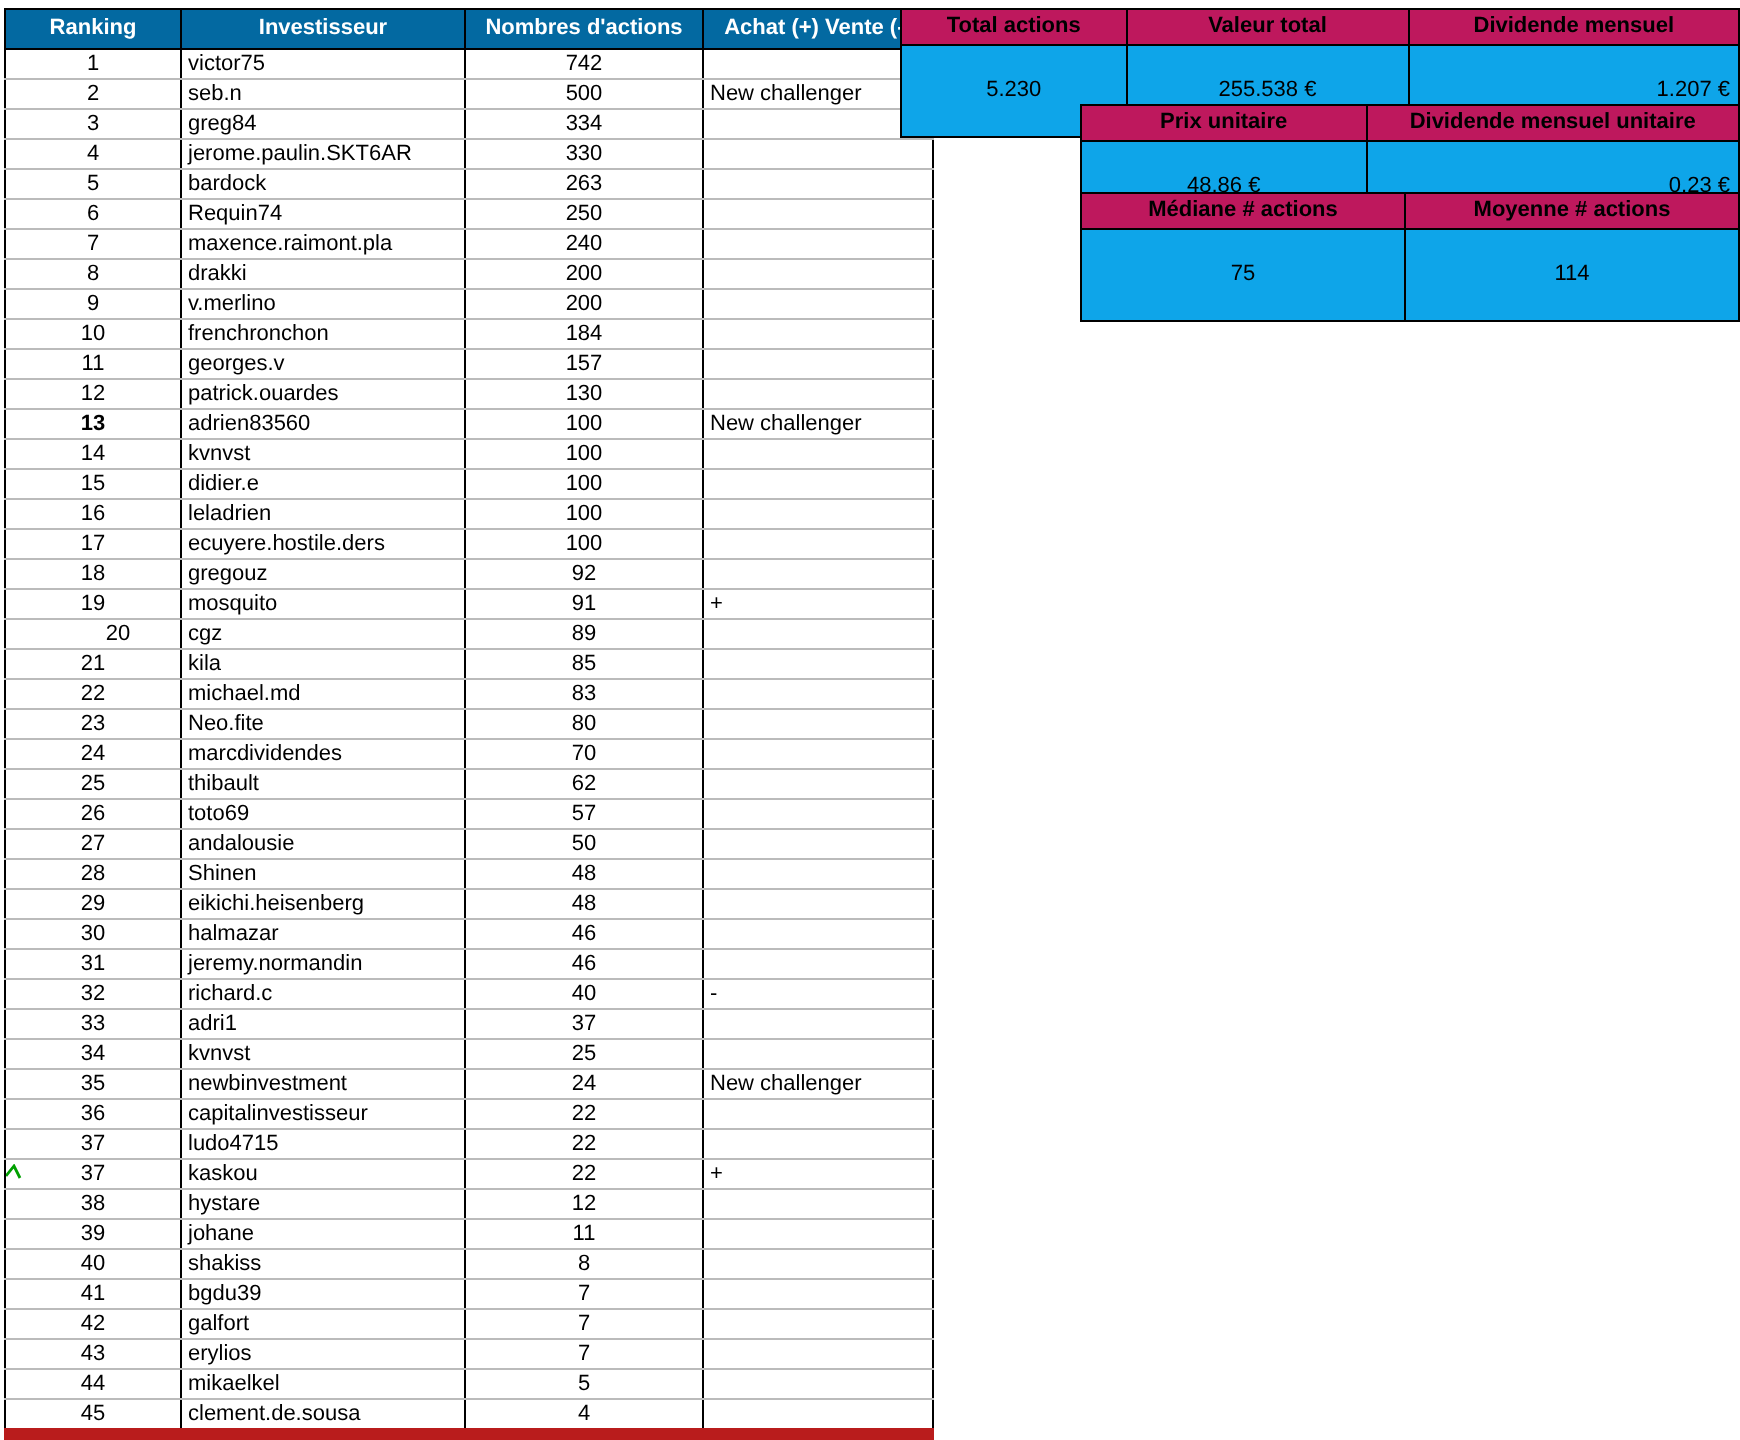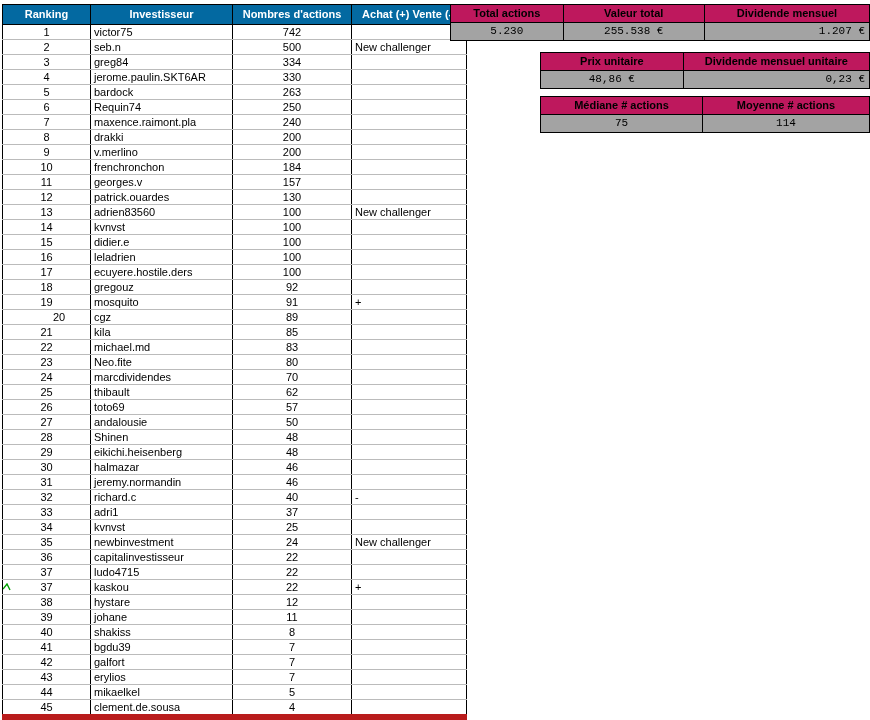--- a/index.html
+++ b/index.html
@@ -80,23 +80,22 @@
     border: 1px solid #000000;
     height: 15px;
     line-height: 13px;
     padding: 1px 3px;
   }
   .summary td {
     border: 1px solid #000000;
     height: 15px;
     line-height: 15px;
     font-size: 11px;
-    padding: 1px 4px;
-    background: #a3a3a3;
-    font-family: Liberation Mono, monospace;
+    padding: 15px 4px;
+    background: #0ea5e9;
   }
   .center { text-align: center; }
   .right  { text-align: right; }
 
   #summary-totals { left: 450px; top: 4px; }
   #summary-totals .c1 { width: 110px; }
   #summary-totals .c2 { width: 140px; }
   #summary-totals .c3 { width: 165px; }
 
   #summary-unit { left: 540px; top: 52px; }
@@ -186,21 +185,21 @@
         <td class="col-num">157</td>
         <td class="col-trade"></td>
       </tr>
       <tr>
         <td class="col-rank" style="position: relative;">12</td>
         <td class="col-inv">patrick.ouardes</td>
         <td class="col-num">130</td>
         <td class="col-trade"></td>
       </tr>
       <tr>
-        <td class="col-rank" style="position: relative;">13</td>
+        <td class="col-rank" style="position: relative; font-weight: bold;">13</td>
         <td class="col-inv">adrien83560</td>
         <td class="col-num">100</td>
         <td class="col-trade">New challenger</td>
       </tr>
       <tr>
         <td class="col-rank" style="position: relative;">14</td>
         <td class="col-inv">kvnvst</td>
         <td class="col-num">100</td>
         <td class="col-trade"></td>
       </tr>

